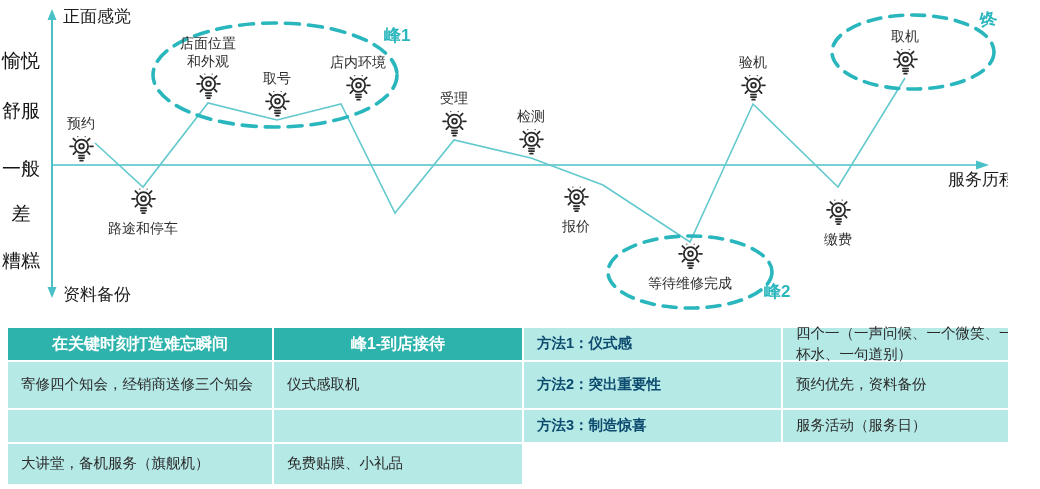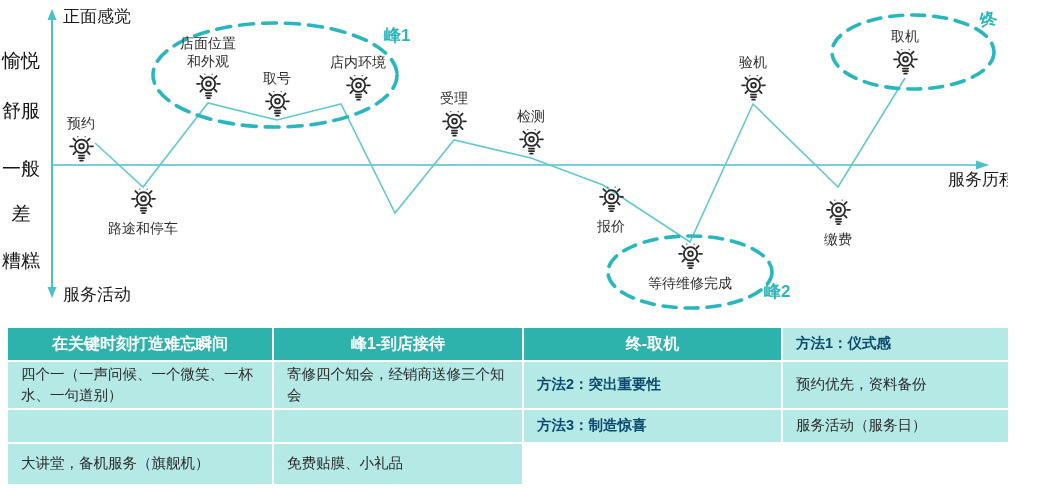--- a/index.html
+++ b/index.html
@@ -72,21 +72,21 @@
       </g>
 
       <polyline id="journey-line" fill="none" stroke="#63c9cd" stroke-width="1.6" points="95,143 143,187 208,103 277,120 341,104 395,213 454,140 531,158 603,185 690,242 753,104 838,187 905,78"></polyline>
 
       <ellipse cx="275" cy="75" rx="122" ry="52" fill="none" stroke="#2ab6bd" stroke-width="3.6" stroke-dasharray="14 9" stroke-linecap="round"></ellipse>
       <ellipse cx="690" cy="272" rx="82" ry="36" fill="none" stroke="#2ab6bd" stroke-width="3.6" stroke-dasharray="13 9" stroke-linecap="round"></ellipse>
       <ellipse cx="913" cy="52" rx="81" ry="37" fill="none" stroke="#2ab6bd" stroke-width="3.6" stroke-dasharray="13 9" stroke-linecap="round"></ellipse>
     </svg>
 
     <div class="axis-caption" style="left:63px; top:5px;">正面感觉</div>
-    <div class="axis-caption" style="left:63px; top:283px;">服务活动</div>
+    <div class="axis-caption" style="left:63px; top:283px;">资料备份</div>
     <div class="axis-caption" style="left:948px; top:168px;">服务历程</div>
 
     <div class="y-level" style="left:0px; top:48px;">愉悦</div>
     <div class="y-level" style="left:0px; top:98px;">舒服</div>
     <div class="y-level" style="left:0px; top:156px;">一般</div>
     <div class="y-level" style="left:0px; top:201px;">差</div>
     <div class="y-level" style="left:0px; top:248px;">糟糕</div>
 
     <div class="point above" style="left: 81px; top: 143px; margin-top: 22px;">
       <div class="pt-label">预约</div>
@@ -123,21 +123,21 @@
       <svg class="bulb">
           <use href="#bulb"></use>
         </svg>
     </div>
     <div class="point above" style="left: 531px; top: 158px;">
       <div class="pt-label">检测</div>
       <svg class="bulb">
           <use href="#bulb"></use>
         </svg>
     </div>
-    <div class="point below" style="left: 611px; top: 185px; justify-content: center;">
+    <div class="point below" style="left: 576px; top: 185px; justify-content: center;">
       <div class="pt-label">报价</div>
       <svg class="bulb">
           <use href="#bulb"></use>
         </svg>
     </div>
     <div class="point below" style="left: 690px; top: 242px;">
       <div class="pt-label">等待维修完成</div>
       <svg class="bulb">
           <use href="#bulb"></use>
         </svg>
@@ -162,25 +162,25 @@
     </div>
 
     <div class="peak-label" style="left:384px; top:24px;">峰1</div>
     <div class="peak-label" style="left:764px; top:280px;">峰2</div>
     <div class="peak-label end" style="left:980px; top:8px;">终</div>
   </div>
 
   <div class="kmoment-table">
     <div class="th">在关键时刻打造难忘瞬间</div>
     <div class="th">峰1-到店接待</div>
-    <div class="th">终-取机</div>
 
     <div class="td rowhead">方法1：仪式感</div>
     <div class="td">四个一（一声问候、一个微笑、一杯水、一句道别）</div>
     <div class="td">寄修四个知会，经销商送修三个知会</div>
+    <div class="td">仪式感取机</div>
 
     <div class="td rowhead">方法2：突出重要性</div>
     <div class="td">预约优先，资料备份</div>
     <div class="td"></div>
     <div class="td"></div>
 
     <div class="td rowhead">方法3：制造惊喜</div>
     <div class="td">服务活动（服务日）</div>
     <div class="td">大讲堂，备机服务（旗舰机）</div>
     <div class="td">免费贴膜、小礼品</div>

